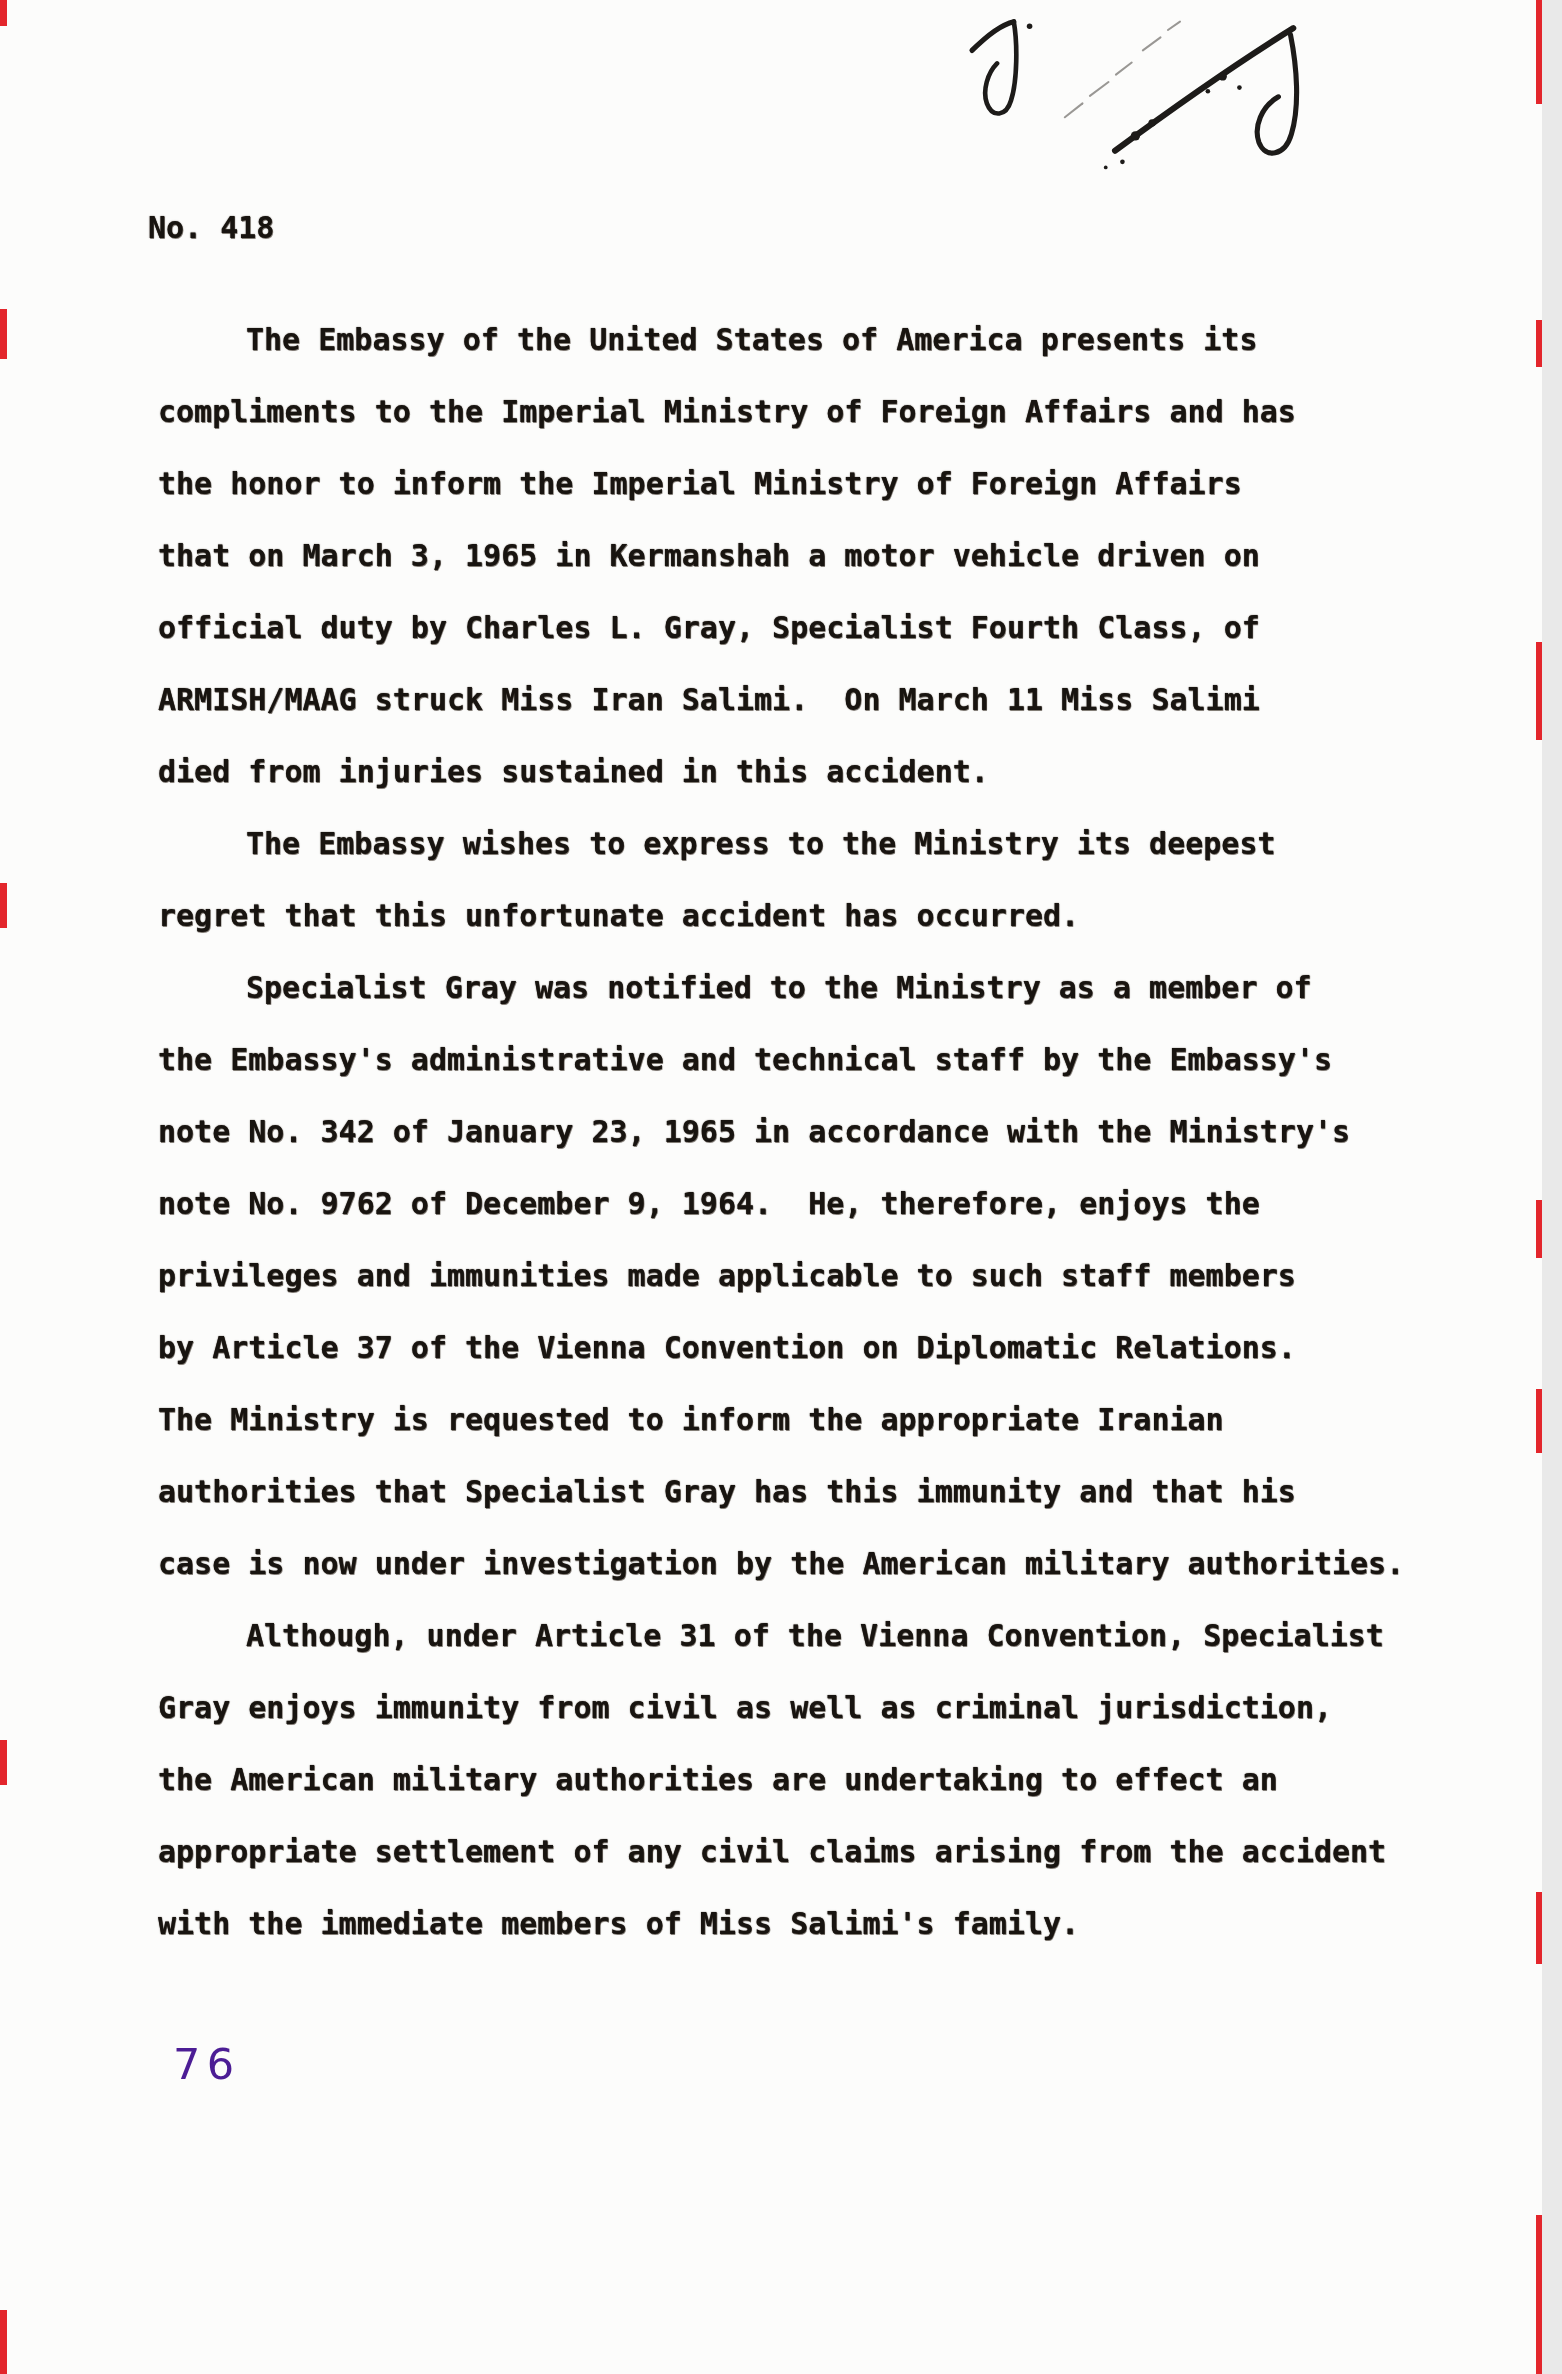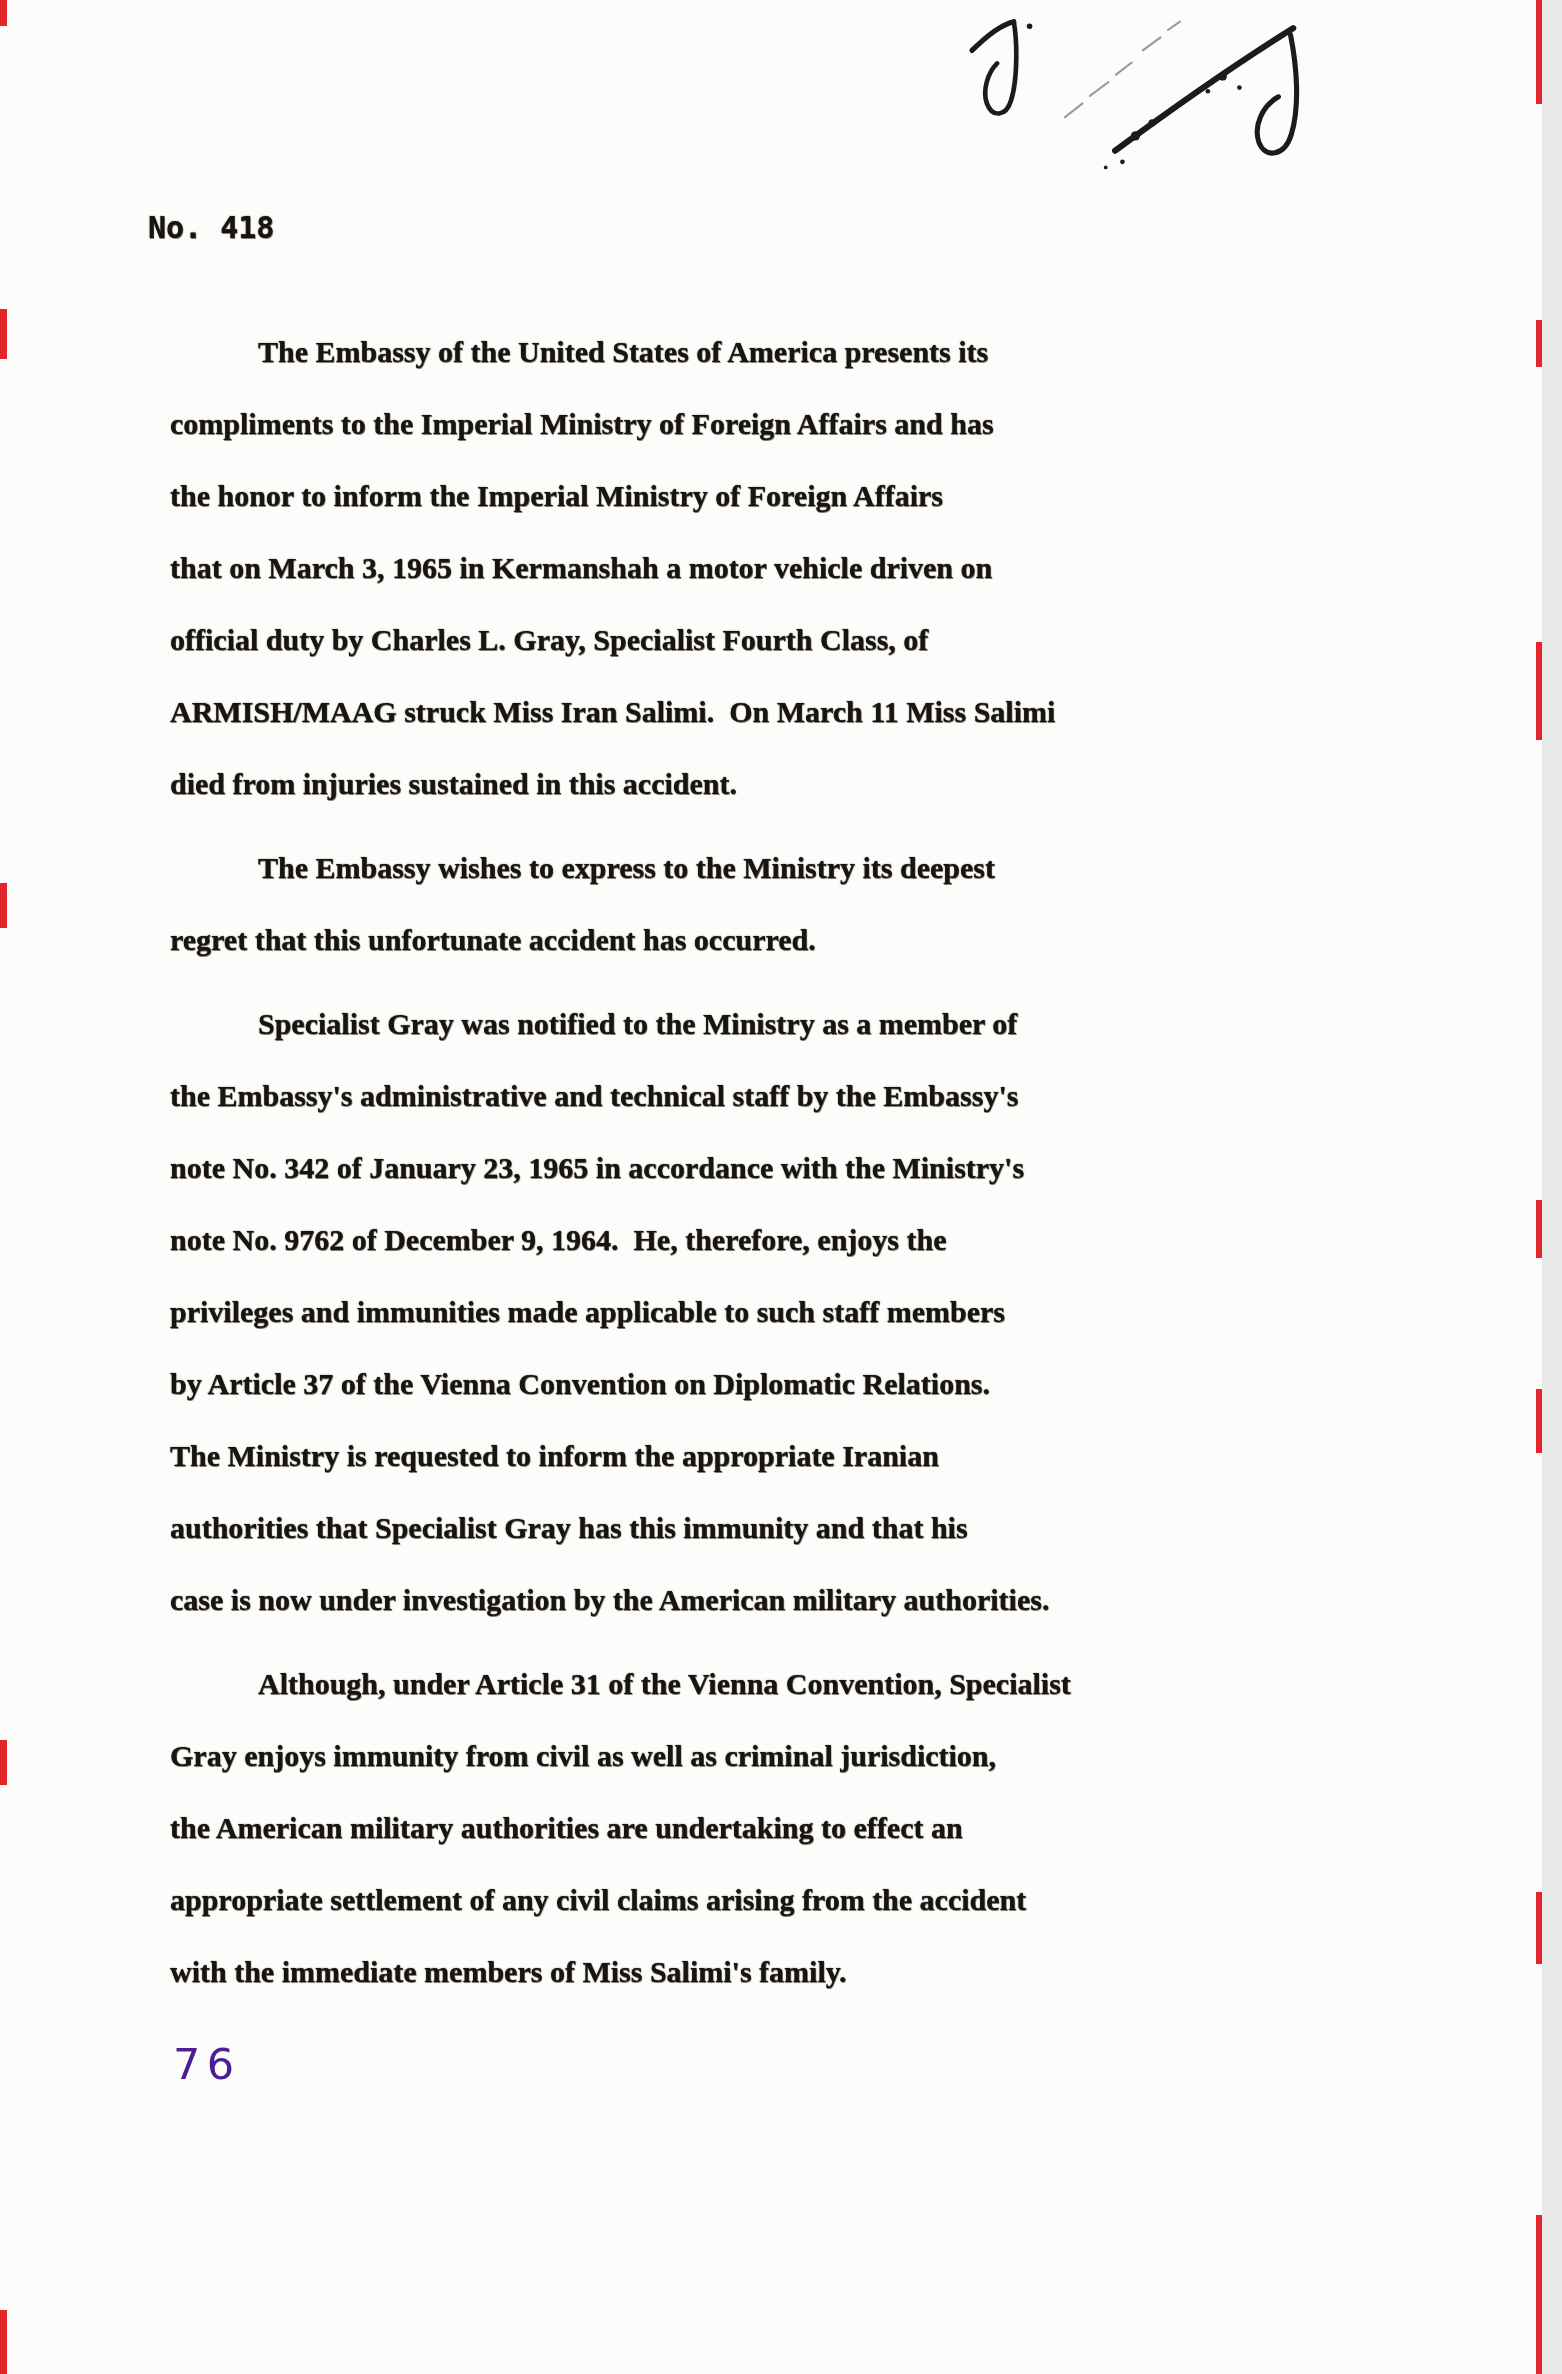--- a/index.html
+++ b/index.html
@@ -26,21 +26,21 @@
     font-size: 30px;
   }
   .doc-body {
     position: absolute;
     left: 158px;
     top: 304px;
     width: 1354px;
     font-size: 30px;
     line-height: 72px;
   }
-  .paragraph { margin: 12px; font-family: Liberation Serif, serif; }
+  .paragraph { margin: 0; }
   .line { height: 72px; }
   .line.indent { padding-left: 88px; }
   .page-number {
     position: absolute;
     left: 173px;
     top: 2039px;
     font-family: "DejaVu Sans", "Liberation Sans", sans-serif;
     font-size: 43px;
     font-weight: 400;
     color: #4c1d95;

